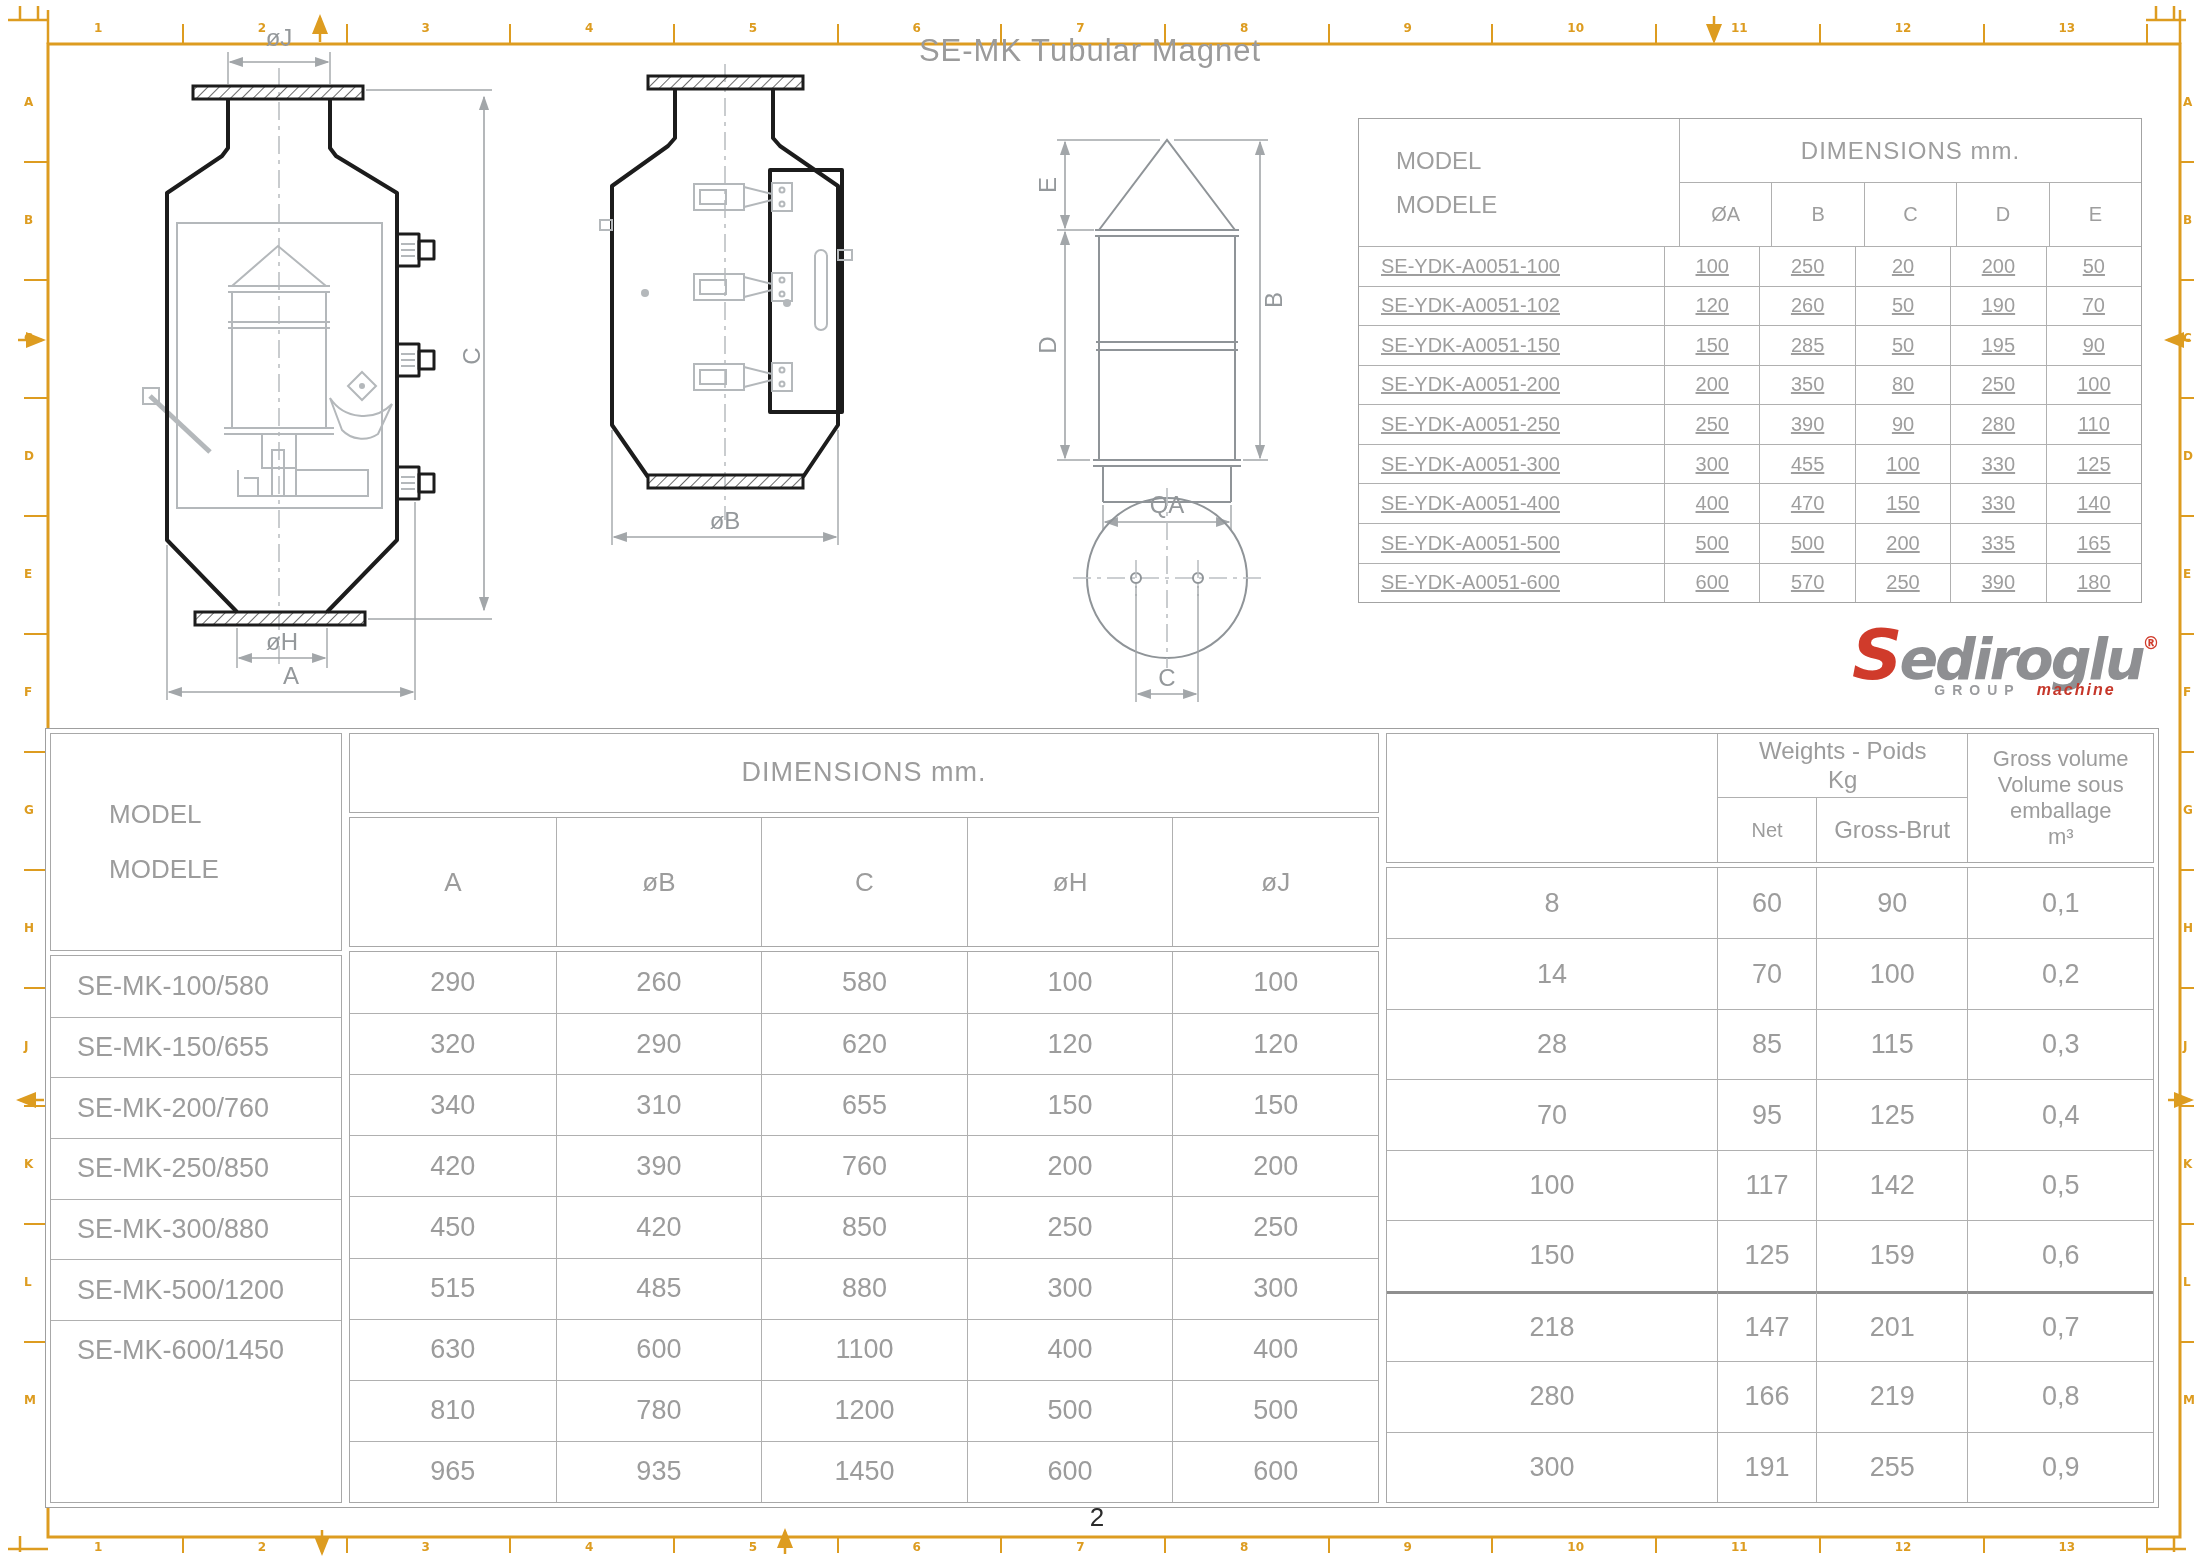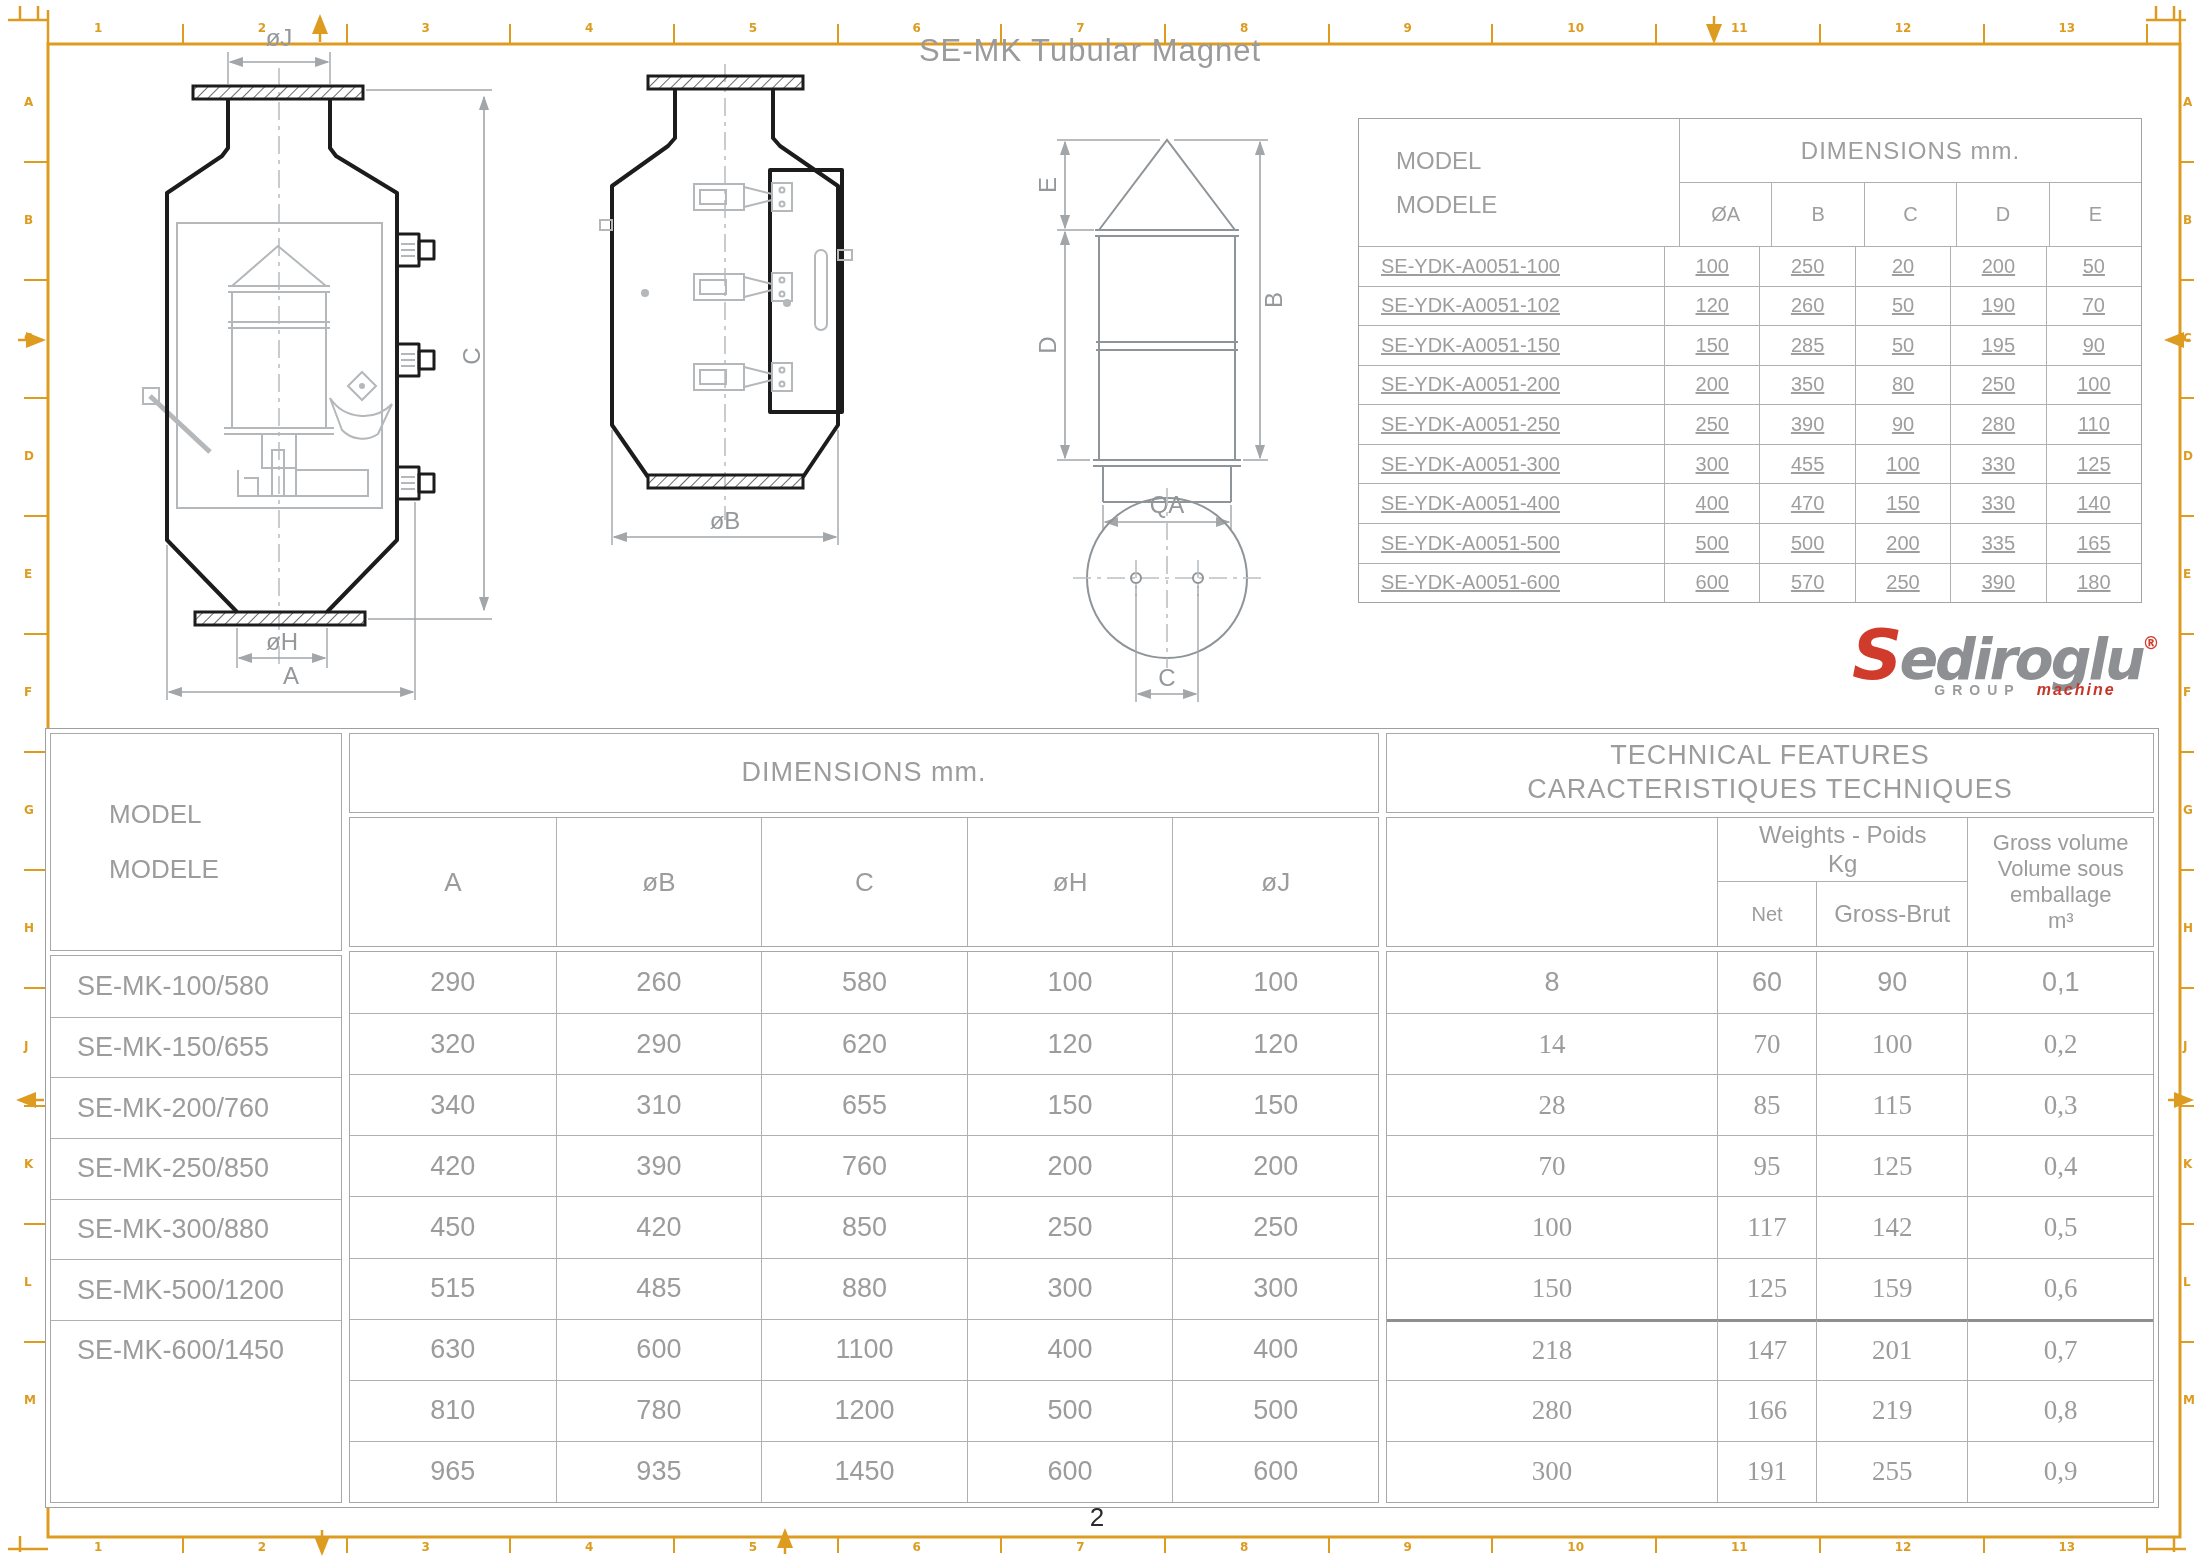--- a/index.html
+++ b/index.html
@@ -88,21 +88,21 @@
   .tc-net{grid-area:2/2/3/3;border-left:1px solid #b0b0b0;display:flex;align-items:center;
        justify-content:center;font-size:20px;}
   .tc-gross{grid-area:2/3/3/4;border-left:1px solid #b0b0b0;display:flex;align-items:center;
        justify-content:center;font-size:24px;}
   .tc-vol{grid-area:1/4/3/5;border-left:1px solid #b0b0b0;display:flex;flex-direction:column;
        align-items:center;justify-content:center;font-size:22px;line-height:1.18;}
   .bt-tech-body{flex:1;display:grid;grid-template-columns:331fr 99fr 152fr 186fr;
        grid-template-rows:repeat(9,1fr);}
   .bt-tcell{display:flex;align-items:center;justify-content:center;font-size:27px;}
   .bt-tech-body>div:not(:nth-child(4n+1)){border-left:1px solid #b0b0b0;}
-  .bt-tech-body>div:nth-child(n+5){border-top:1px solid #b0b0b0;font-family:Liberation Serif, serif;}
+  .bt-tech-body>div:nth-child(n+5){border-top:1px solid #b0b0b0;}
   .bt-tech-body>div:nth-child(n+25):nth-child(-n+28){border-top:3px solid #8f8f8f;}
 </style>
 </head>
 <body>
 
 <svg id="frame-svg" width="2194" height="1556" viewBox="0 0 2194 1556">
   <defs>
     <marker id="fa" viewBox="0 0 10 10" refX="8" refY="5" markerWidth="8" markerHeight="8" orient="auto-start-reverse">
       <path d="M0,1 L10,5 L0,9 z" fill="#dd9c20"></path>
     </marker>
@@ -544,24 +544,20 @@
         <div class="bt-dcell">500</div>
         <div class="bt-dcell">500</div>
         <div class="bt-dcell">965</div>
         <div class="bt-dcell">935</div>
         <div class="bt-dcell">1450</div>
         <div class="bt-dcell">600</div>
         <div class="bt-dcell">600</div>
       </div>
   </div>
   <div class="bt-box bt-tech-box">
-    <div class="bt-tech-title">
-      <div>TECHNICAL FEATURES</div>
-      <div>CARACTERISTIQUES TECHNIQUES</div>
-    </div>
     <div class="bt-tech-cols">
       <div class="tc-wt">
         <div>Weights - Poids</div>
         <div>Kg</div>
       </div>
       <div class="tc-net">Net</div>
       <div class="tc-gross">Gross-Brut</div>
       <div class="tc-vol">
         <div>Gross volume</div>
         <div>Volume sous</div>

